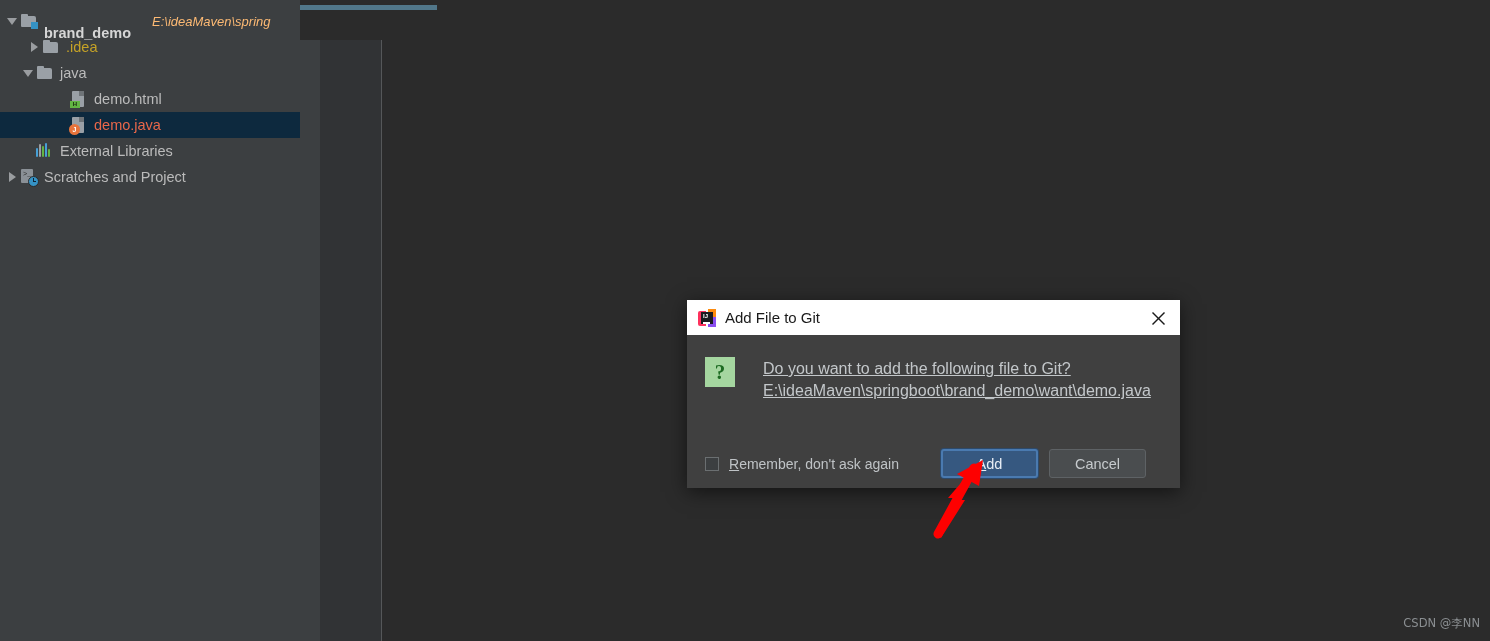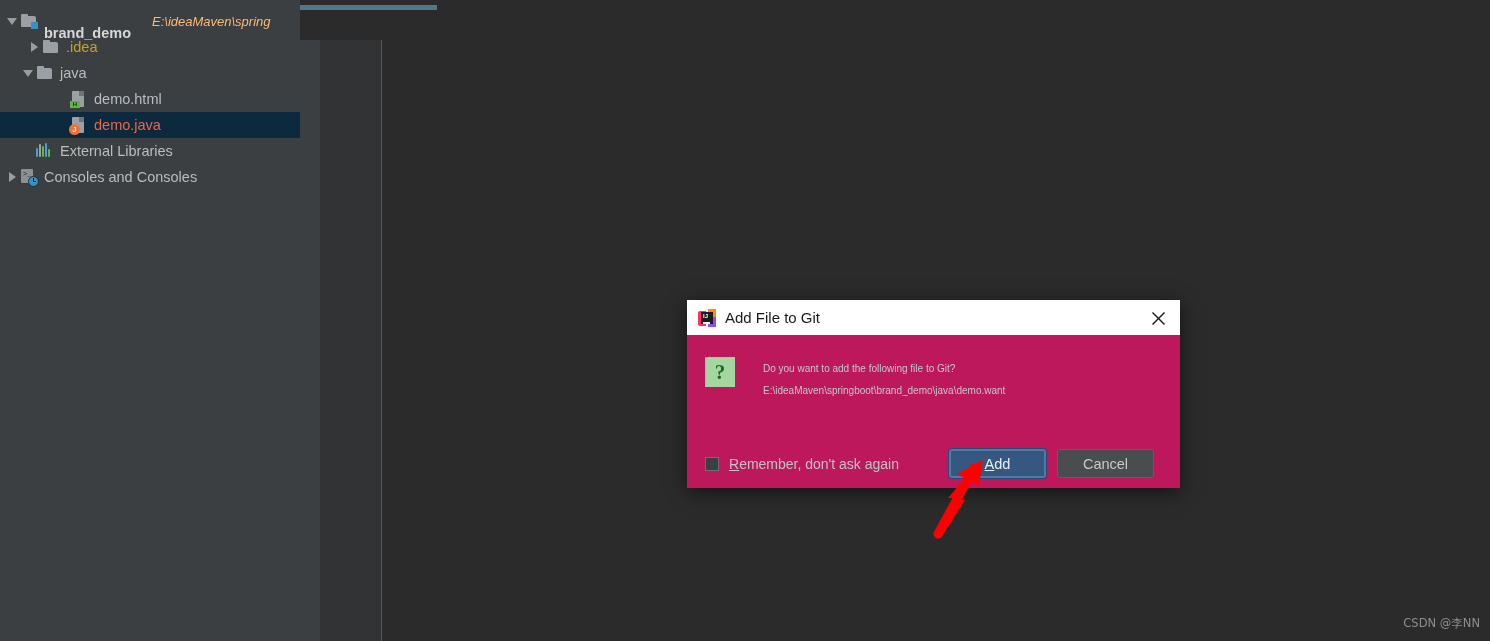--- a/index.html
+++ b/index.html
@@ -90,21 +90,21 @@
   .notif {
     position: absolute; left: 300px; top: 8px; width: 1190px; height: 32px;
     background: #1f3750; border-bottom: 1px solid #6b7b8a;
     display: flex; align-items: center; padding-left: 16px;
   }
   .notif-text { font-size: 14.5px; color: #c9cdd1; }
 
   
   .dialog {
     position: absolute; left: 687px; top: 300px; width: 493px; height: 188px;
-    background: #be185d; box-shadow: 0 4px 18px rgba(0,0,0,.55);
+    background: #404040; box-shadow: 0 4px 18px rgba(0,0,0,.55);
   }
   .dlg-titlebar {
     height: 35px; background: #ffffff; display: flex; align-items: center;
     padding: 0 0 0 11px; position: relative;
   }
   .ij-icon { width: 18px; height: 18px; position: relative; flex: 0 0 18px; margin-right: 9px; }
   .ij-icon .ij-a { position: absolute; left: 0; top: 2px; width: 8px; height: 15px; background: #fe315d; border-radius: 2px 0 0 2px; }
   .ij-icon .ij-b { position: absolute; left: 10px; top: 0px; width: 8px; height: 9px; background: #fd8b0e; }
   .ij-icon .ij-c { position: absolute; left: 10px; top: 8px; width: 8px; height: 10px; background: #8a4ff0; }
   .ij-icon .ij-sq { position: absolute; left: 3px; top: 3px; width: 12px; height: 12px; background: #1b1b20; }
@@ -117,25 +117,25 @@
   }
   .dlg-close svg { display: block; }
 
   .dlg-body { position: relative; padding: 18px 18px 0 18px; height: 153px; }
   .q-icon {
     position: absolute; left: 18px; top: 22px; width: 30px; height: 30px;
     background: #a5d6a0; display: flex; align-items: center; justify-content: center;
   }
   .q-icon span { color: #1d6b22; font-size: 21px; font-weight: bold; line-height: 21px; font-family: "Liberation Serif", serif; }
   .dlg-msg { margin-left: 58px; padding-top: 5px; }
-  .dlg-msg p { font-size: 10px; color: #c3c7ca; line-height: 22px; white-space: nowrap; }
+  .dlg-msg p { font-size: 16px; color: #c3c7ca; line-height: 22px; white-space: nowrap; text-decoration: underline; }
   .dlg-msg p.spacer { height: 20px; }
 
   .dlg-footer {
-    position: absolute; left: 0; right: 8px; bottom: 10px;
+    position: absolute; left: 0; right: 16px; bottom: 10px;
     display: flex; align-items: center; padding: 0 18px;
   }
   .chk-wrap { display: flex; align-items: center; cursor: pointer; }
   .chk-box { width: 14px; height: 14px; border: 1px solid #6b6f71; background: #3c3f41; margin-right: 10px; }
   .chk-label { font-size: 14px; color: #bfc3c6; }
   .chk-label u { text-decoration: underline; }
   .btn-group { margin-left: auto; display: flex; gap: 11px; }
   .btn {
     font-size: 14.5px; height: 29px; min-width: 97px; padding: 0 14px;
     display: flex; align-items: center; justify-content: center; cursor: pointer;
@@ -244,21 +244,21 @@
         <span class="arrow right">
             <i></i>
           </span>
         <span class="ico ico-scratch">
           <span class="s-page"></span>
             <span class="s-mark">&gt;_</span>
           <span class="s-clock"></span>
             <span class="s-hand1"></span>
             <span class="s-hand2"></span>
         </span>
-        <span class="tree-label">Consoles and Consoles</span>
+        <span class="tree-label">Scratches and Project</span>
       </div>
 
     </div>
   </div>
 
   <div class="dialog">
 
     <div class="dlg-titlebar">
       <span class="ij-icon">
         <span class="ij-a"></span>
@@ -276,21 +276,21 @@
         </svg>
       </span>
     </div>
 
     <div class="dlg-body">
       <div class="q-icon">
           <span>?</span>
         </div>
       <div class="dlg-msg">
         <p>Do you want to add the following file to Git?</p>
-        <p>E:\ideaMaven\springboot\brand_demo\java\demo.want</p>
+        <p>E:\ideaMaven\springboot\brand_demo\want\demo.java</p>
         <p class="spacer"></p>
       </div>
 
       <div class="dlg-footer">
         <label class="chk-wrap">
           <span class="chk-box"></span>
           <span class="chk-label"><u>R</u><span>emember, don't ask again</span></span>
         </label>
         <div class="btn-group">
           <button class="btn btn-default">

